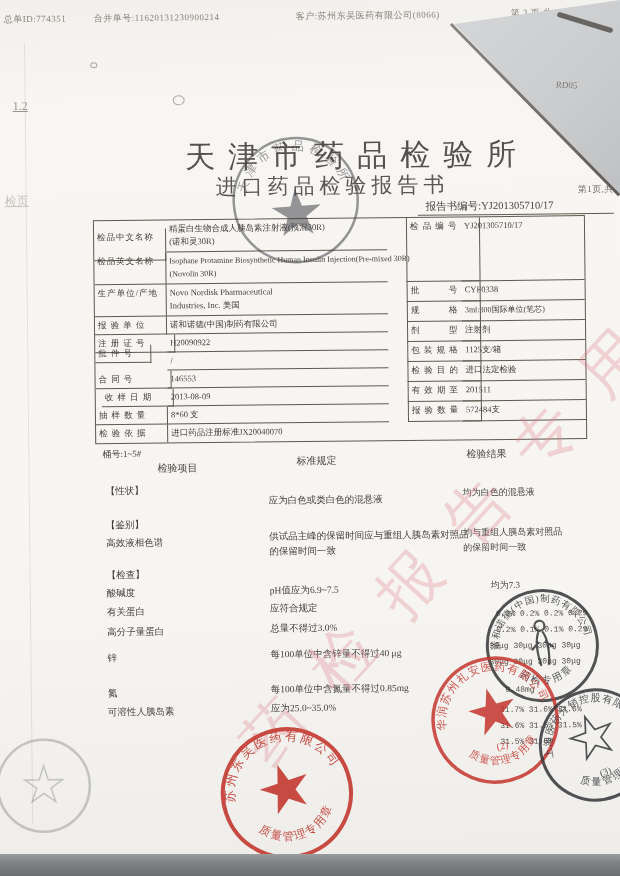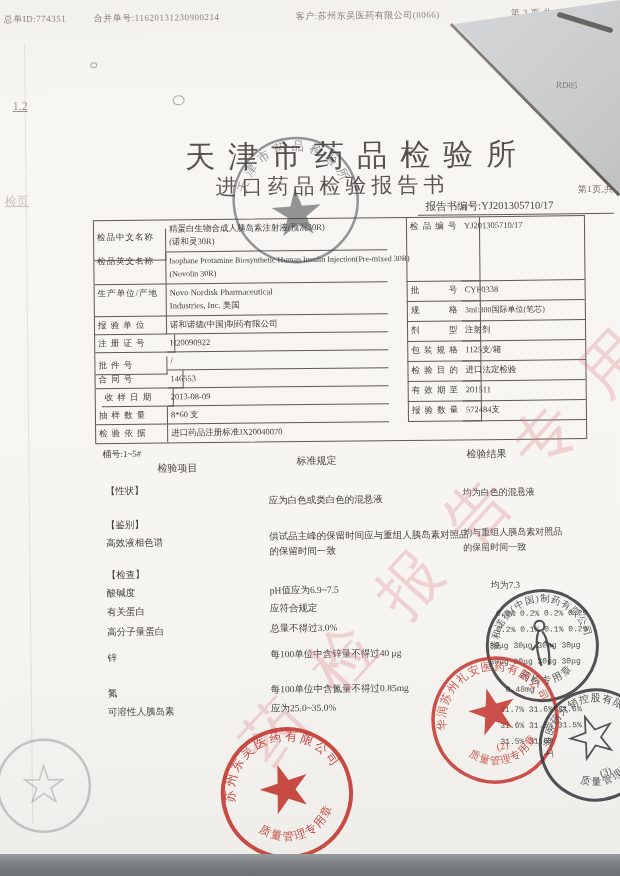--- a/index.html
+++ b/index.html
@@ -76,23 +76,23 @@
       <div class="cell bb" style="left:72px;top:32px;width:221px;height:32px;font-size:8px;"><span style="position:absolute;left:3px;top:2px;width:430px;white-space:pre-line;">Isophane Protamine Biosynthetic Human Insulin Injection(Pre-mixed 30R)
 (Novolin 30R)</span></div>
       <div class="cell br bb lbl" style="left:0;top:64px;width:72px;height:32px;">生产单位/产地</div>
       <div class="cell bb" style="left:72px;top:64px;width:221px;height:32px;">Novo Nordisk Pharmaceutical
 Industries, Inc. 美国</div>
 
       <div class="cell br bb lbl" style="left:0;top:96px;width:72px;height:18px;">报 验 单 位</div>
       <div class="cell bb" style="left:72px;top:96px;width:221px;height:18px;">诺和诺德(中国)制药有限公司</div>
       <div class="cell br bb lbl" style="left:0;top:114px;width:80px;height:18px;">注 册 证 号</div>
       <div class="cell bb" style="left:72px;top:114px;width:221px;height:18px;">H20090922</div>
-      <div class="cell br bb lbl" style="left:0;top:136px;width:72px;height:18px;">批  件  号</div>
+      <div class="cell br bb lbl" style="left:0;top:124px;width:56px;height:18px;">批  件  号</div>
       <div class="cell bb" style="left:72px;top:132px;width:221px;height:18px;">/</div>
-      <div class="cell br bb lbl" style="left:0;top:150px;width:88px;height:18px;">合  同  号</div>
+      <div class="cell br bb lbl" style="left:0;top:150px;width:76px;height:18px;">合  同  号</div>
       <div class="cell bb" style="left:72px;top:150px;width:221px;height:18px;">146553</div>
       <div class="cell br bb lbl" style="left:0;top:168px;width:72px;height:18px;margin-left:6px;">收 样 日 期</div>
       <div class="cell bb" style="left:72px;top:168px;width:221px;height:18px;">2013-08-09</div>
       <div class="cell br bb lbl" style="left:0;top:186px;width:72px;height:18px;">抽 样 数 量</div>
       <div class="cell bb" style="left:72px;top:186px;width:221px;height:18px;">8*60 支</div>
 
       <div class="cell bl br bb lbl" style="left:293px;top:0;width:74px;height:64px;">检 品 编 号</div>
       <div class="cell bb" style="left:367px;top:0;width:123px;height:64px;">YJ201305710/17</div>
       <div class="cell bl br bb lbl" style="left:293px;top:64px;width:74px;height:20px;">批　　　号</div>
       <div class="cell bb" style="left:367px;top:64px;width:123px;height:20px;">CYF0338</div>

